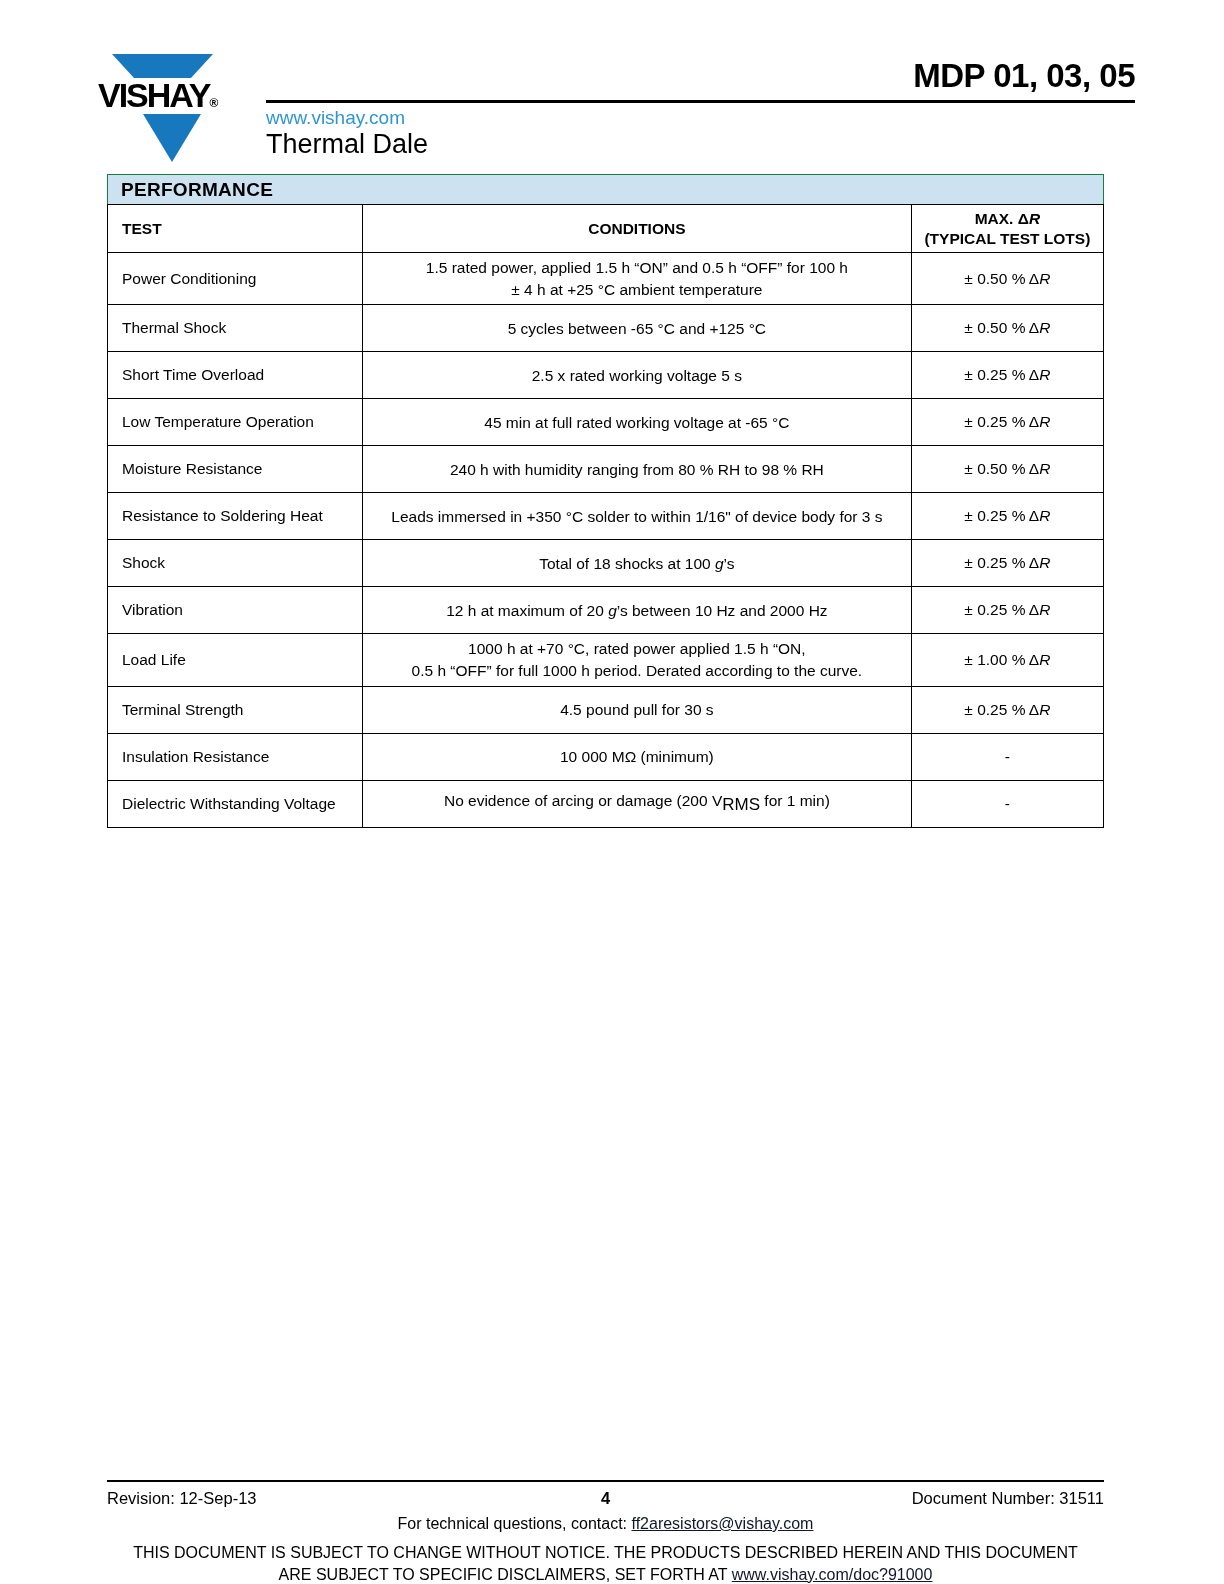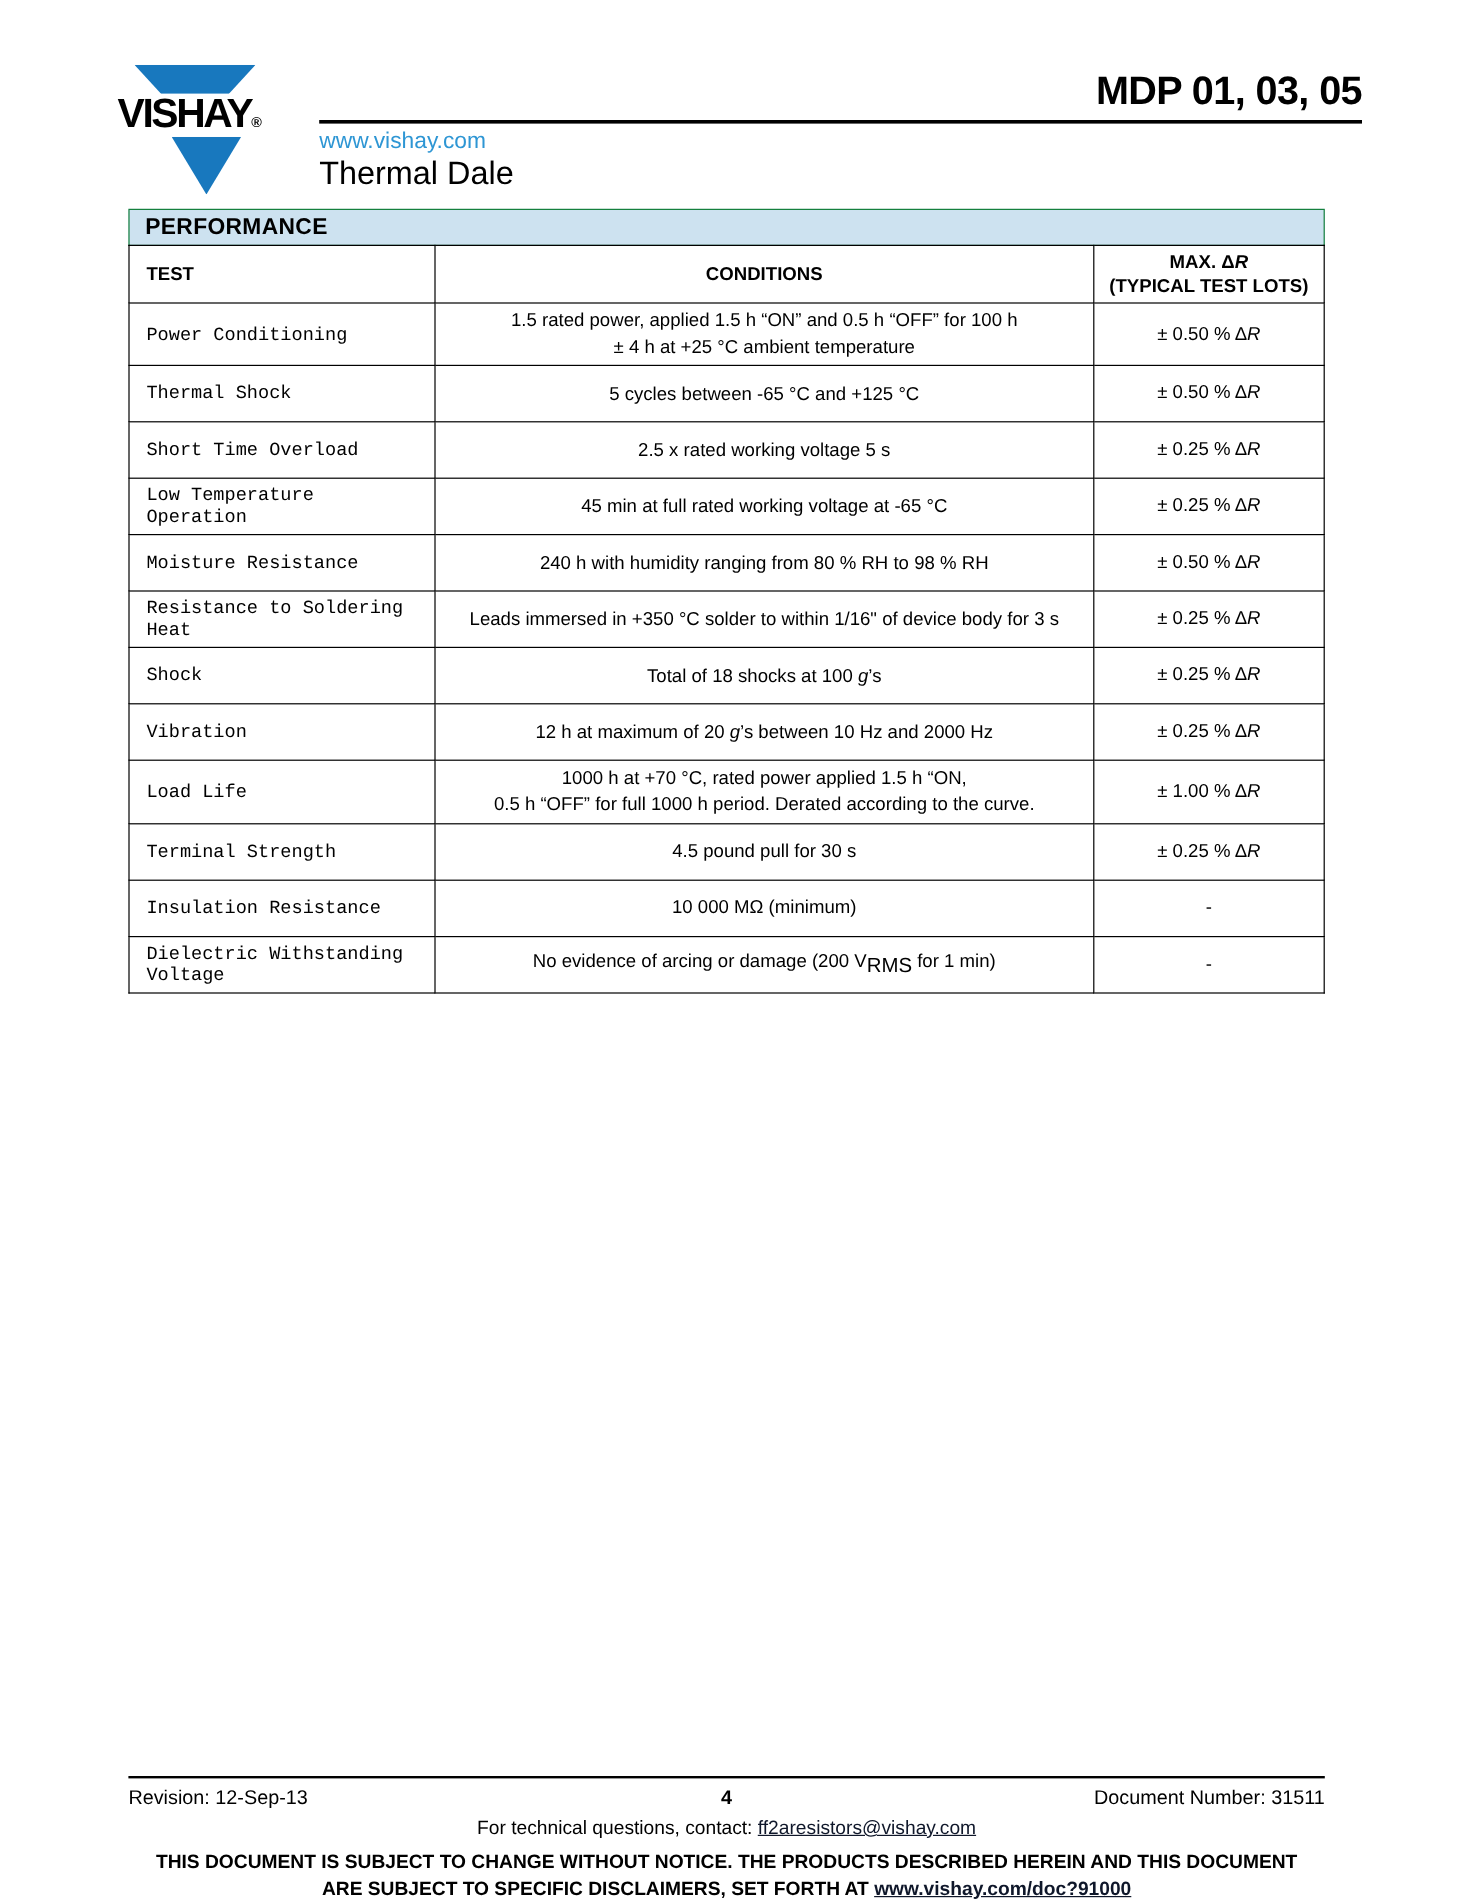--- a/index.html
+++ b/index.html
@@ -44,34 +44,34 @@
   table.perf { width:100%; border-collapse:collapse; table-layout:fixed; margin-top:-1px; }
   .perf th, .perf td { border:1px solid #000; font-size:15.5px; vertical-align:middle; }
   .perf thead th { height:48px; font-weight:bold; line-height:1.25; }
   .col-test-w  { width:25.6%; }
   .col-cond-w  { width:55.1%; }
   .col-max-w   { width:19.3%; }
   .th-test { text-align:left; padding-left:14px; }
   .th-cond { text-align:center; }
   .th-max  { text-align:center; }
   .perf td { height:47px; padding:4px 8px; }
-  .perf td.cell-test { text-align:left; padding-left:14px;font-family:Liberation Mono, monospace; }
+  .perf td.cell-test { text-align:left; padding-left:14px; }
   .perf td.cell-cond { text-align:center; line-height:1.4; }
   .perf td.cell-max  { text-align:center; }
   .perf sub { font-size:17px; }
 
   
   .footer { position:absolute; left:107px; top:1480px; width:997px; }
   .footer-rule { border-top:2px solid #000; }
   .footer-meta { display:flex; align-items:baseline; margin-top:7px; font-size:16.5px; }
   .footer-meta .rev  { flex:1; text-align:left; }
   .footer-meta .pgno { font-weight:bold; }
   .footer-meta .docn { flex:1; text-align:right; }
   .footer-contact { text-align:center; margin-top:7px; font-size:16px; }
-  .footer-disclaimer { text-align:center; margin-top:9px; font-size:16px; line-height:1.35;font-weight:bold; }
+  .footer-disclaimer { text-align:center; margin-top:9px; font-size:16px; line-height:1.35; }
   a.blue-link, .blue-link { color:#0f172a; text-decoration:underline; cursor:pointer; }
 </style>
 </head>
 <body>
 
 <div class="page">
 
   <div class="logo">
     <div class="tri-top"></div>
     <div class="logo-word"><span>VISHAY</span><span class="logo-reg">®</span></div>

